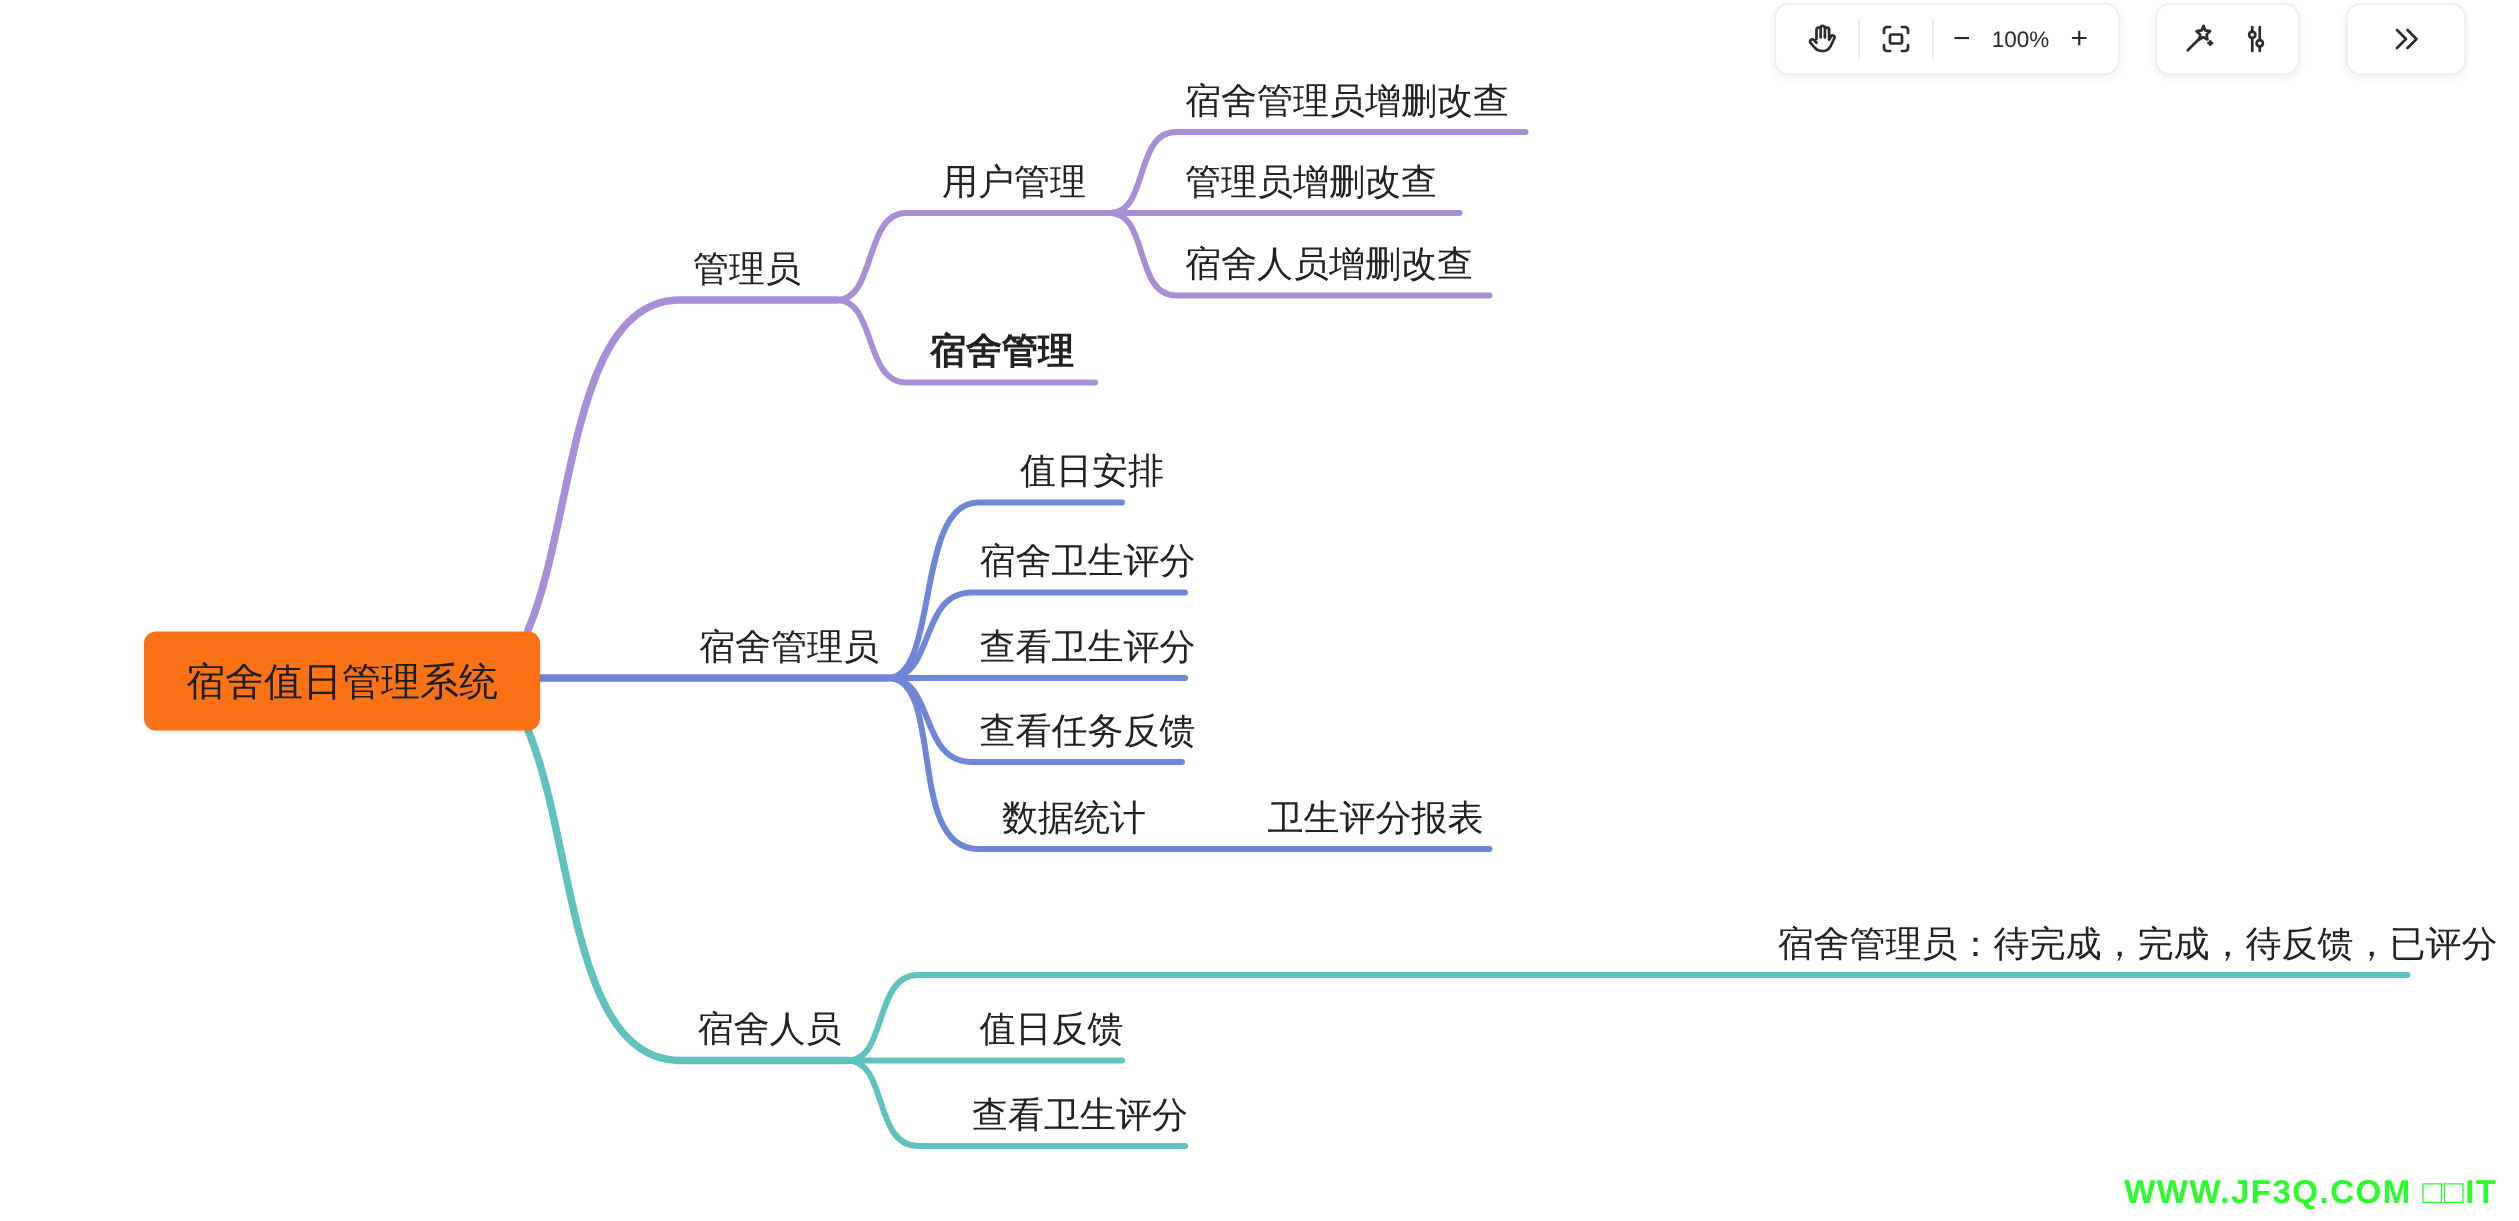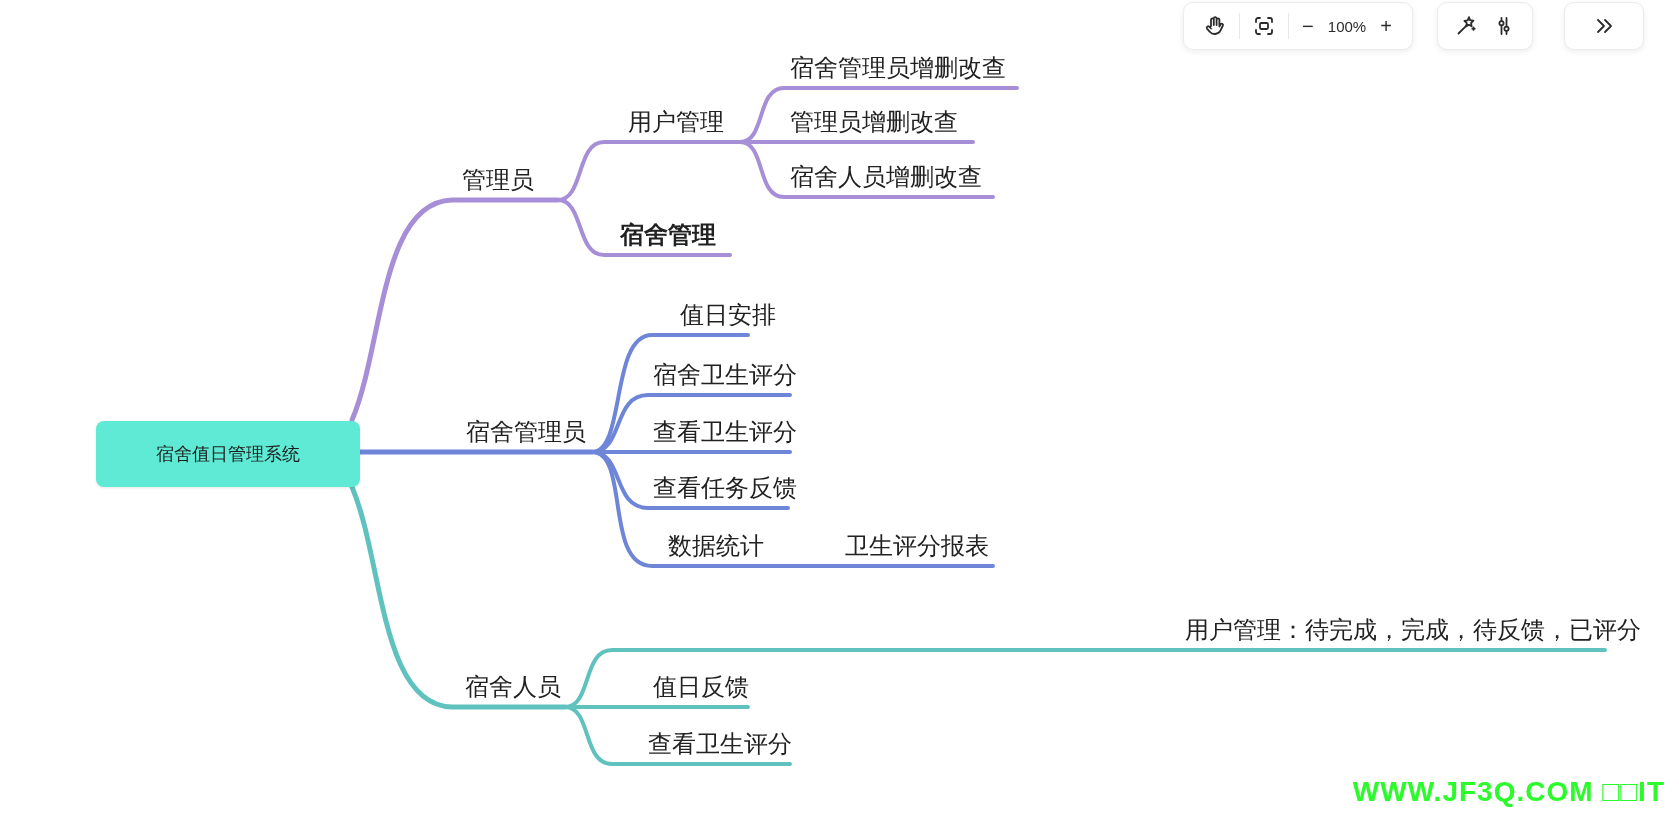--- a/index.html
+++ b/index.html
@@ -2,34 +2,34 @@
 <html><head>
 <meta charset="utf-8">
 <style>
   html,body{margin:0;padding:0;background:#fff;}
   body{font-family:"Liberation Sans","DejaVu Sans",sans-serif;}
   .canvas{position:relative;width:1679px;height:814px;background:#ffffff;overflow:hidden;}
   svg.links{position:absolute;left:0;top:0;pointer-events:none;}
   svg.links path{fill:none;stroke-linecap:round;}
 
   .node{position:absolute;font-size:24px;line-height:26px;color:#212121;white-space:nowrap;cursor:default;}
-  .root-node{position:absolute;left:96px;top:421px;width:264px;height:66px;background:#5eead4;
+  .root-node{position:absolute;left:96px;top:421px;width:264px;height:66px;background:#f97316;
              border-radius:8px;box-shadow:0 1px 3px rgba(0,0,0,0.10);display:flex;align-items:center;
-             justify-content:center;font-size:18px;color:#1d1d1d;}
+             justify-content:center;font-size:26px;color:#1d1d1d;}
 
   .toolbar-card{position:absolute;top:2px;height:46px;background:#ffffff;border:1px solid #ececec;
                 border-radius:10px;box-shadow:0 2px 6px rgba(0,0,0,0.07);display:flex;
                 align-items:center;justify-content:center;}
   .tb-btn{display:flex;align-items:center;justify-content:center;width:38px;height:38px;border-radius:8px;cursor:pointer;}
   .tb-sep{width:1px;height:26px;background:#e8e8e8;margin:0 5px;}
   .tb-zoom{font-size:15px;color:#2b2b2b;padding:0 6px;cursor:pointer;}
   .tb-glyph{font-size:20px;color:#2b2b2b;line-height:1;}
   .icon-stroke{stroke:#2b2b2b;fill:none;stroke-width:1.8;stroke-linecap:round;stroke-linejoin:round;}
 
-  .watermark{position:absolute;right:14px;bottom:6px;font-size:28px;font-weight:bold;
+  .watermark{position:absolute;right:14px;bottom:6px;font-size:22px;font-weight:bold;
              letter-spacing:1px;color:#2bfb2b;}
 </style>
 </head>
 <body>
 
 <div class="canvas">
 
   <svg class="links" width="1679" height="814">
     <g stroke="#a78fd8">
       <path d="M352,420 C383,348 380,202 452,200 L558,200" stroke-width="5"></path>
@@ -66,21 +66,21 @@
 
   <div class="node" style="left:466px;top:419px;">宿舍管理员</div>
   <div class="node" style="left:668px;top:302px;margin-left:12px;">值日安排</div>
   <div class="node" style="left:653px;top:362px;">宿舍卫生评分</div>
   <div class="node" style="left:653px;top:419px;">查看卫生评分</div>
   <div class="node" style="left:653px;top:475px;">查看任务反馈</div>
   <div class="node" style="left:668px;top:533px;">数据统计</div>
   <div class="node" style="left:845px;top:533px;">卫生评分报表</div>
 
   <div class="node" style="left:465px;top:674px;">宿舍人员</div>
-  <div class="node" style="left:1185px;top:617px;">用户管理：待完成，完成，待反馈，已评分</div>
+  <div class="node" style="left:1185px;top:617px;">宿舍管理员：待完成，完成，待反馈，已评分</div>
   <div class="node" style="left:653px;top:674px;">值日反馈</div>
   <div class="node" style="left:648px;top:731px;">查看卫生评分</div>
 
   <div class="toolbar-card" style="left:1183px;width:228px;">
     <div class="tb-btn">
       <svg width="24" height="24" viewBox="0 0 24 24">
         <path class="icon-stroke" d="M8 12V5.8a1.4 1.4 0 0 1 2.8 0V11 M10.8 11V4.6a1.4 1.4 0 0 1 2.8 0V11 M13.6 11V5.8a1.4 1.4 0 0 1 2.8 0V12.5 M16.4 12.5l1.2-2.2a1.3 1.3 0 0 1 2.3 1.2l-2.5 5.2A6 6 0 0 1 12 20h-.6a6 6 0 0 1-4.6-2.2L4 14.6a1.5 1.5 0 0 1 2.3-1.9L8 14.5"></path>
       </svg>
     </div>
     <div class="tb-sep"></div>

